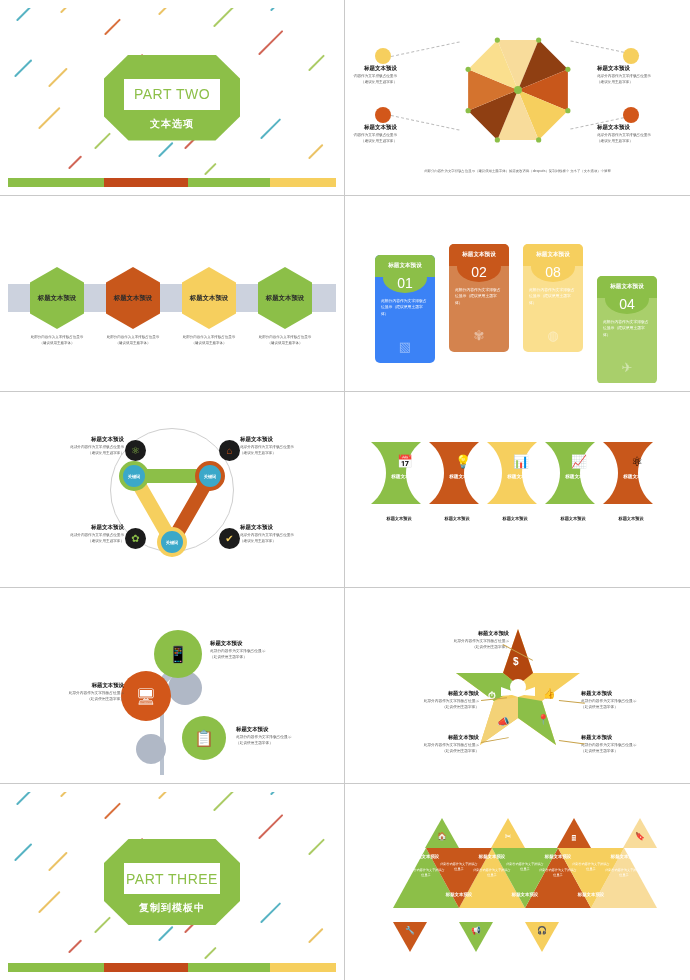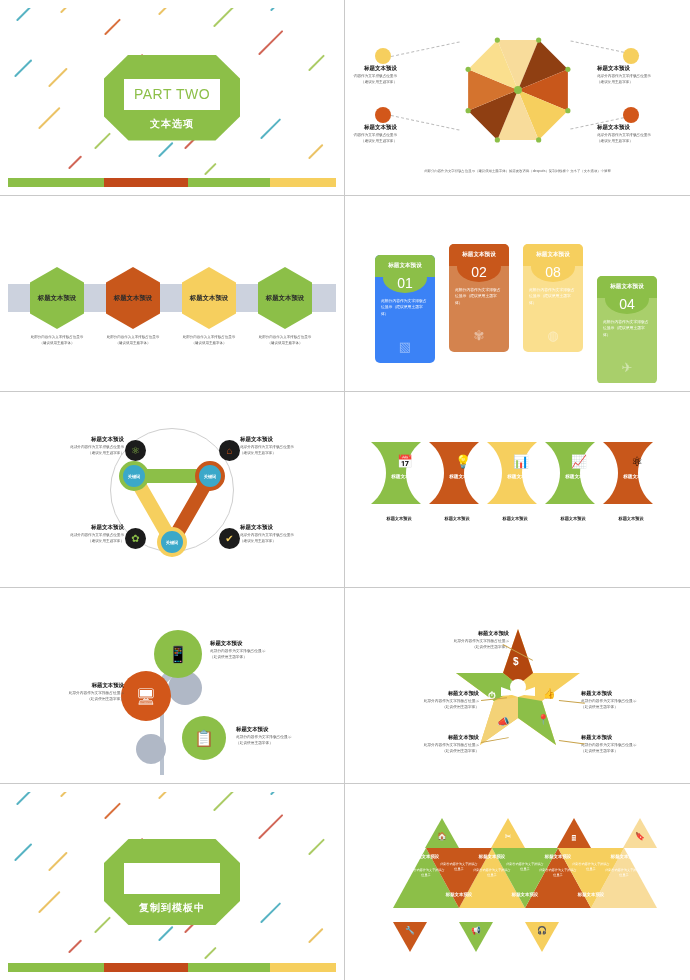--- a/index.html
+++ b/index.html
@@ -479,20 +479,21 @@
             <div class="dash" style="left: 150px; top: 148px; width: 20px; background: rgb(58, 166, 185); transform: rotate(-45deg);"></div>
             <div class="dash" style="left: 176px; top: 140px; width: 26px; background: rgb(201, 75, 58); transform: rotate(-45deg);"></div>
             <div class="dash" style="left: 252px; top: 130px; width: 28px; background: rgb(58, 166, 185); transform: rotate(-45deg);"></div>
             <div class="dash" style="left: 300px; top: 150px; width: 20px; background: rgb(232, 184, 75); transform: rotate(-45deg);"></div>
             <div class="dash" style="left: 60px; top: 160px; width: 18px; background: rgb(201, 75, 58); transform: rotate(-45deg);"></div>
             <div class="dash" style="left: 196px; top: 166px; width: 16px; background: rgb(156, 194, 74); transform: rotate(-45deg);"></div>
           </div>
         <div class="octo">
           <div class="octo-shape"></div>
           <div class="octo-white"></div>
+          <div class="octo-en">PART THREE</div>
           <div class="octo-cn">复制到模板中</div>
         </div>
         <div class="cover-band" id="band-2">
             <div class="band-seg" style="left: 0px; width: 88px; background: rgb(140, 191, 72);"></div>
             <div class="band-seg" style="left: 88px; width: 8px; background: rgb(140, 191, 72);"></div>
             <div class="band-seg" style="left: 96px; width: 84px; background: rgb(194, 73, 26);"></div>
             <div class="band-seg" style="left: 180px; width: 82px; background: rgb(140, 191, 72);"></div>
             <div class="band-seg" style="left: 262px; width: 67px; background: rgb(246, 207, 94);"></div>
           </div>
       </div>

